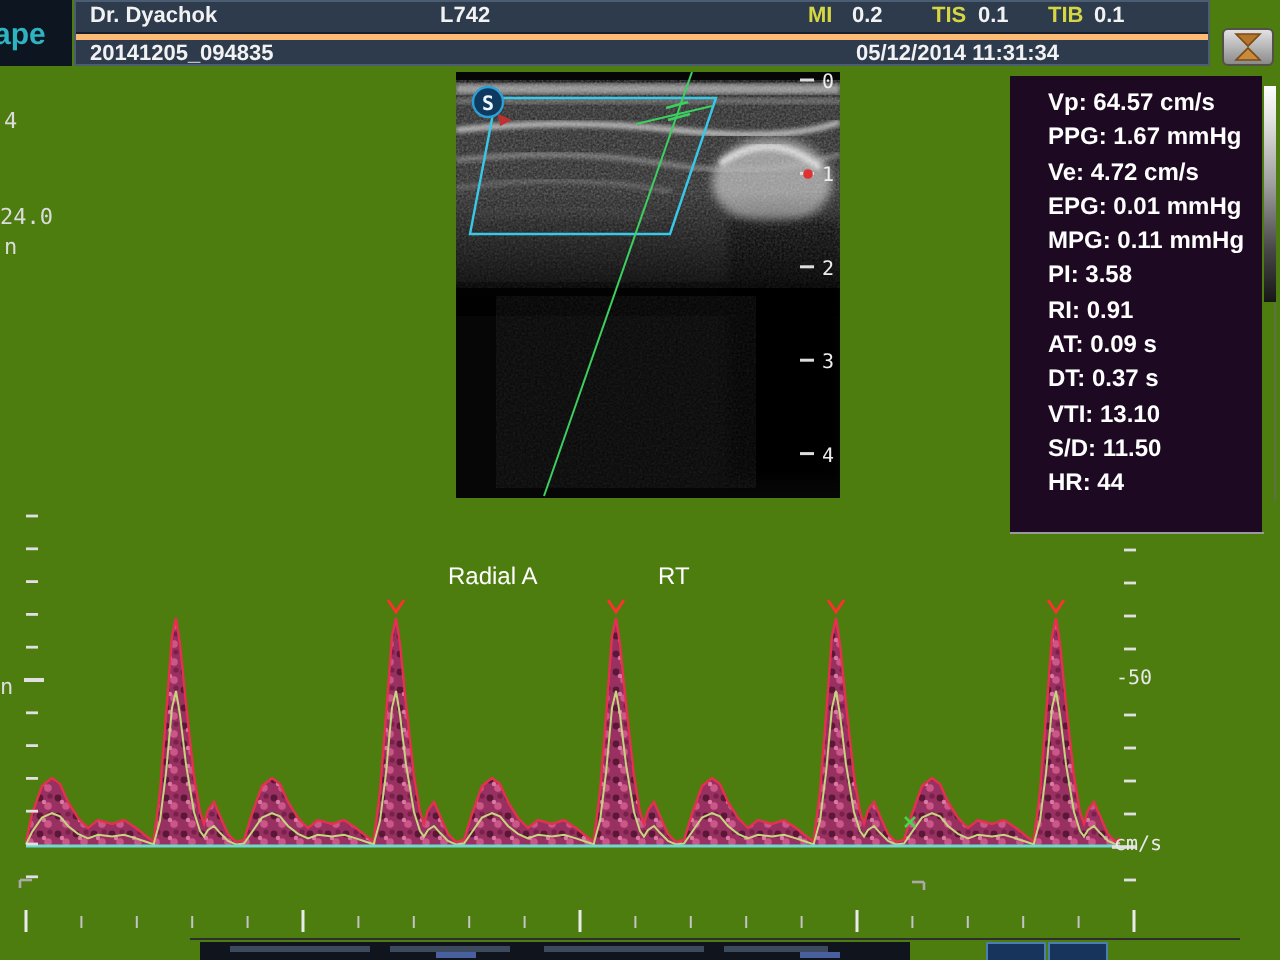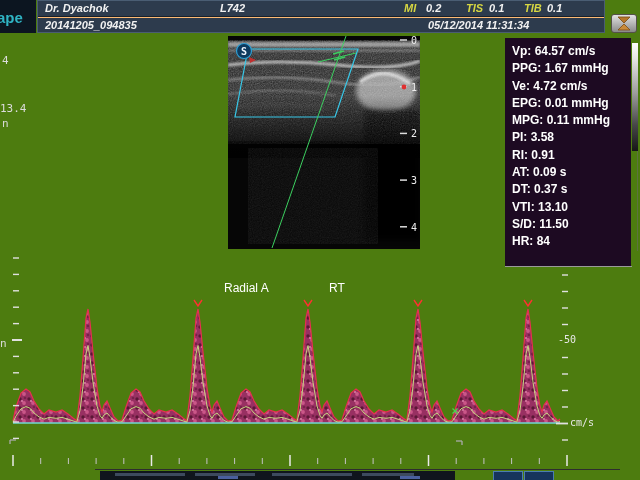--- a/index.html
+++ b/index.html
@@ -3,34 +3,34 @@
 <meta charset="utf-8">
 <style>
   html,body{margin:0;padding:0;background:#000;}
   .screen{position:relative;width:640px;height:480px;background:#4d7c0f;overflow:hidden;
           font-family:"Liberation Sans",sans-serif;}
   .abs{position:absolute;}
   
   .logo{left:0;top:0;width:36px;height:33px;background:#0c1520;overflow:hidden;}
   .logo span{position:absolute;left:-3px;top:9px;font-size:15px;font-weight:bold;color:#2fb3c3;letter-spacing:0;}
   .bars{left:37px;top:0;width:568px;height:33px;background:#2d3b4d;border:1px solid #4a5d73;box-sizing:border-box;}
-  .bar-row{position:absolute;left:0;width:100%;height:15px;font-style:italic;}
+  .bar-row{position:absolute;left:0;width:100%;height:15px;}
   .bar-row.r1{top:0;border-bottom:1px solid #16202c;}
-  .bar-row.r2{top:16px;border-top:1px solid #fdba74;text-align:center;}
+  .bar-row.r2{top:16px;border-top:3px solid #fdba74;text-align:center;}
   .bar-row span{position:absolute;top:0;line-height:15px;font-size:11px;font-weight:bold;color:#f2f2f2;white-space:nowrap;}
   .yellow{color:#d6d642 !important;}
   .status-icon{left:611px;top:14px;width:26px;height:19px;border-radius:3px;
     background:linear-gradient(#e2e2e2,#8a8a8a);border:1px solid #55504a;box-sizing:border-box;}
   
   .frag{color:#dcdcdc;font-family:"DejaVu Sans Mono",monospace;font-size:11px;line-height:11px;}
   
   .bmode{left:228px;top:36px;width:192px;height:213px;}
   
   .meas{left:505px;top:38px;width:126px;height:229px;background:#1d0a22;padding-top:5px;box-sizing:border-box;}
-  .meas div{height:17.3px;line-height:17.3px;padding-left:7px;font-size:12px;font-weight:bold;color:#fff;white-space:nowrap;}
+  .meas div{height:17.3px;line-height:17.3px;padding-left:19px;font-size:12px;font-weight:bold;color:#fff;white-space:nowrap;}
   .meas-underline{left:505px;top:266px;width:127px;height:1px;background:#9a9a9a;}
   .graybar{left:632px;top:43px;width:6px;height:108px;
     background:linear-gradient(#fdfdfd,#e6e6e6 14%,#9e9e9e 46%,#474747 76%,#161616);}
   .tgc-line{left:637px;top:151px;width:1px;height:100px;background:#6a6a6a;opacity:.55;}
   
   .spec-label{color:#fff;font-size:12px;font-weight:normal;white-space:nowrap;}
   .scale-label{color:#e8e8e8;font-family:"DejaVu Sans Mono",monospace;font-size:10px;white-space:nowrap;}
   
   .foot-divider{left:95px;top:469px;width:525px;height:1px;background:#2e2e2e;}
   .foot-strip{left:100px;top:471px;width:355px;height:9px;background:#10151d;}
@@ -66,21 +66,21 @@
   </div>
 
   <div class="abs status-icon">
     <svg width="24" height="17" viewBox="0 0 24 17">
       <polygon points="6,2 18,2 12,8" fill="#b5762a" stroke="#7a4a14" stroke-width="0.8"></polygon>
       <polygon points="6,15 18,15 12,9" fill="#c98a3a" stroke="#7a4a14" stroke-width="0.8"></polygon>
     </svg>
   </div>
 
   <div class="abs frag" style="left:2px;top:55px">4</div>
-  <div class="abs frag" style="left:0px;top:103px">13.4</div>
+  <div class="abs frag" style="left:0px;top:103px">24.0</div>
   <div class="abs frag" style="left:2px;top:118px">n</div>
 
   <div class="abs bmode">
     <svg id="bmode-svg" width="192" height="213" viewBox="0 0 192 213">
       <defs>
         <filter id="blur1">
             <feGaussianBlur stdDeviation="1.1"></feGaussianBlur>
           </filter>
         <filter id="blur2">
             <feGaussianBlur stdDeviation="2.4"></feGaussianBlur>
@@ -142,21 +142,21 @@
       <div>PPG: 1.67 mmHg</div>
       <div>Ve: 4.72 cm/s</div>
       <div>EPG: 0.01 mmHg</div>
       <div>MPG: 0.11 mmHg</div>
       <div>PI: 3.58</div>
       <div>RI: 0.91</div>
       <div>AT: 0.09 s</div>
       <div>DT: 0.37 s</div>
       <div>VTI: 13.10</div>
       <div>S/D: 11.50</div>
-      <div>HR: 84</div>
+      <div>HR: 44</div>
     </div>
   <div class="abs meas-underline"></div>
   <div class="abs graybar"></div>
   <div class="abs tgc-line"></div>
 
   <svg id="spec-svg" class="abs" style="left:0;top:0" width="640" height="480" viewBox="0 0 640 480">
     <defs>
       <pattern id="speckle" width="9" height="9" patternUnits="userSpaceOnUse">
         <rect width="9" height="9" fill="#9c2c66"></rect>
         <circle cx="2" cy="3" r="1.7" fill="#5c1238"></circle>
@@ -230,21 +230,21 @@
         <line x1="10" y1="440" x2="16" y2="440" stroke="#aaa" stroke-width="1.3"></line>
         <line x1="10" y1="440" x2="10" y2="444" stroke="#aaa" stroke-width="1.3"></line>
         <line x1="456" y1="441" x2="462" y2="441" stroke="#aaa" stroke-width="1.3"></line>
         <line x1="462" y1="441" x2="462" y2="445" stroke="#aaa" stroke-width="1.3"></line>
       </g>
   </svg>
 
   <div class="abs spec-label" style="left:224px;top:281px">Radial A</div>
   <div class="abs spec-label" style="left:329px;top:281px">RT</div>
   <div class="abs scale-label" style="left:558px;top:334px">-50</div>
-  <div class="abs scale-label" style="left:570px;top:417px">cm/s</div>
+  <div class="abs scale-label" style="left:557px;top:417px">cm/s</div>
   <div class="abs frag" style="left:0px;top:338px">n</div>
 
   <div class="abs foot-divider"></div>
   <div class="abs foot-strip">
     <i style="left:15px;width:70px"></i>
     <i style="left:95px;width:60px"></i>
     <i style="left:172px;width:80px"></i>
     <i style="left:262px;width:52px"></i>
     <em style="left:118px;width:20px"></em>
     <em style="left:300px;width:20px"></em>

